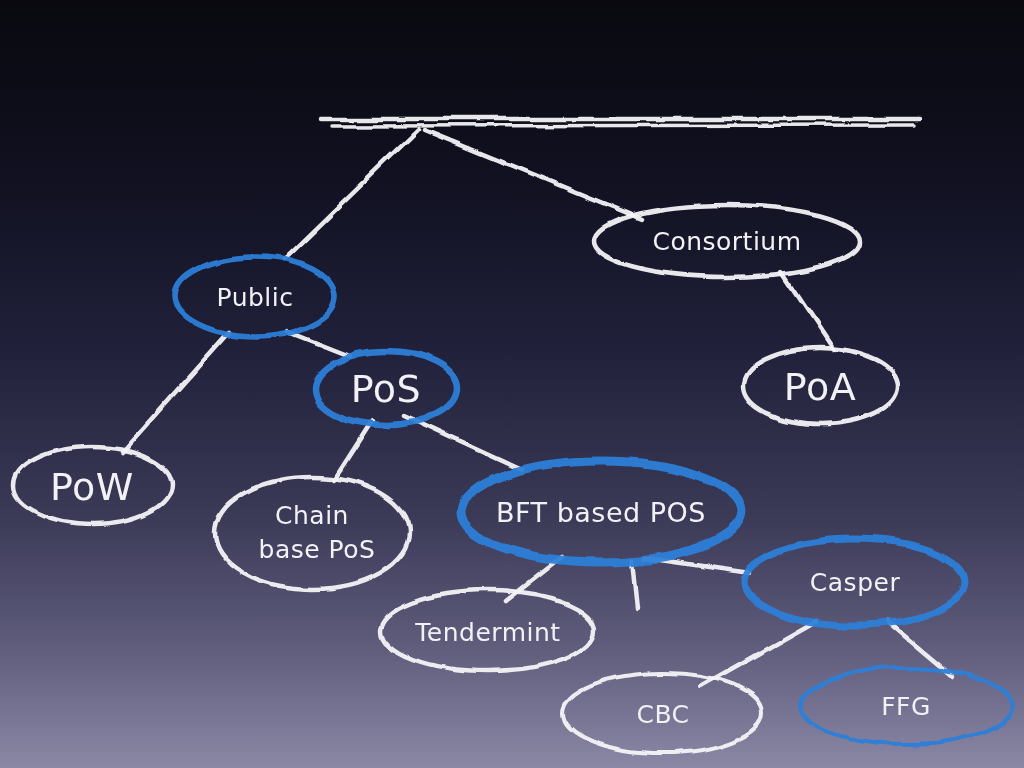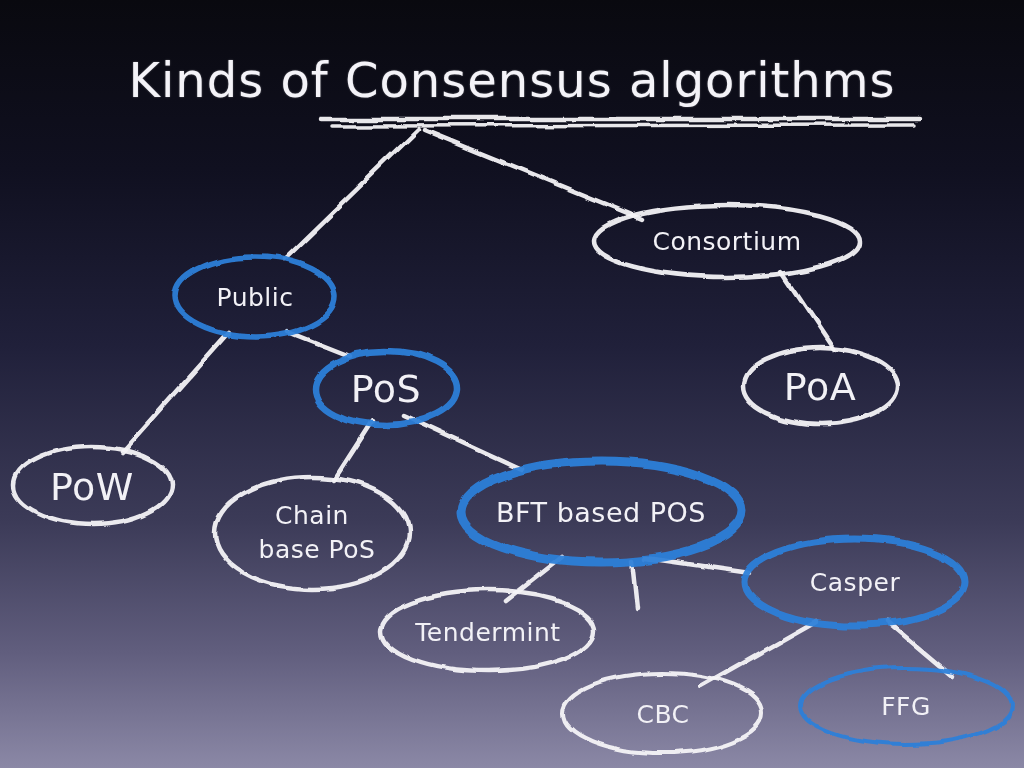--- a/index.html
+++ b/index.html
@@ -41,21 +41,20 @@
   .lbl-md { font-size: 27px; }
   .lbl-lg { font-size: 38px; }
   ellipse { fill: none; stroke-linecap: round; }
   line { stroke-linecap: round; }
 </style>
 </head>
 <body>
 
 <div id="slide">
 
-  <h1 id="slide-title">Kinds of Consensus algorithms</h1>
 
   <svg id="tree" width="1024" height="768" viewBox="0 0 1024 768">
 
     <defs>
       <filter id="chalk" x="-10%" y="-10%" width="120%" height="120%">
         <feTurbulence type="fractalNoise" baseFrequency="0.02" numOctaves="4" seed="7" result="noise"></feTurbulence>
         <feDisplacementMap in="SourceGraphic" in2="noise" scale="7" xChannelSelector="R" yChannelSelector="G"></feDisplacementMap>
       </filter>
     </defs>
 

